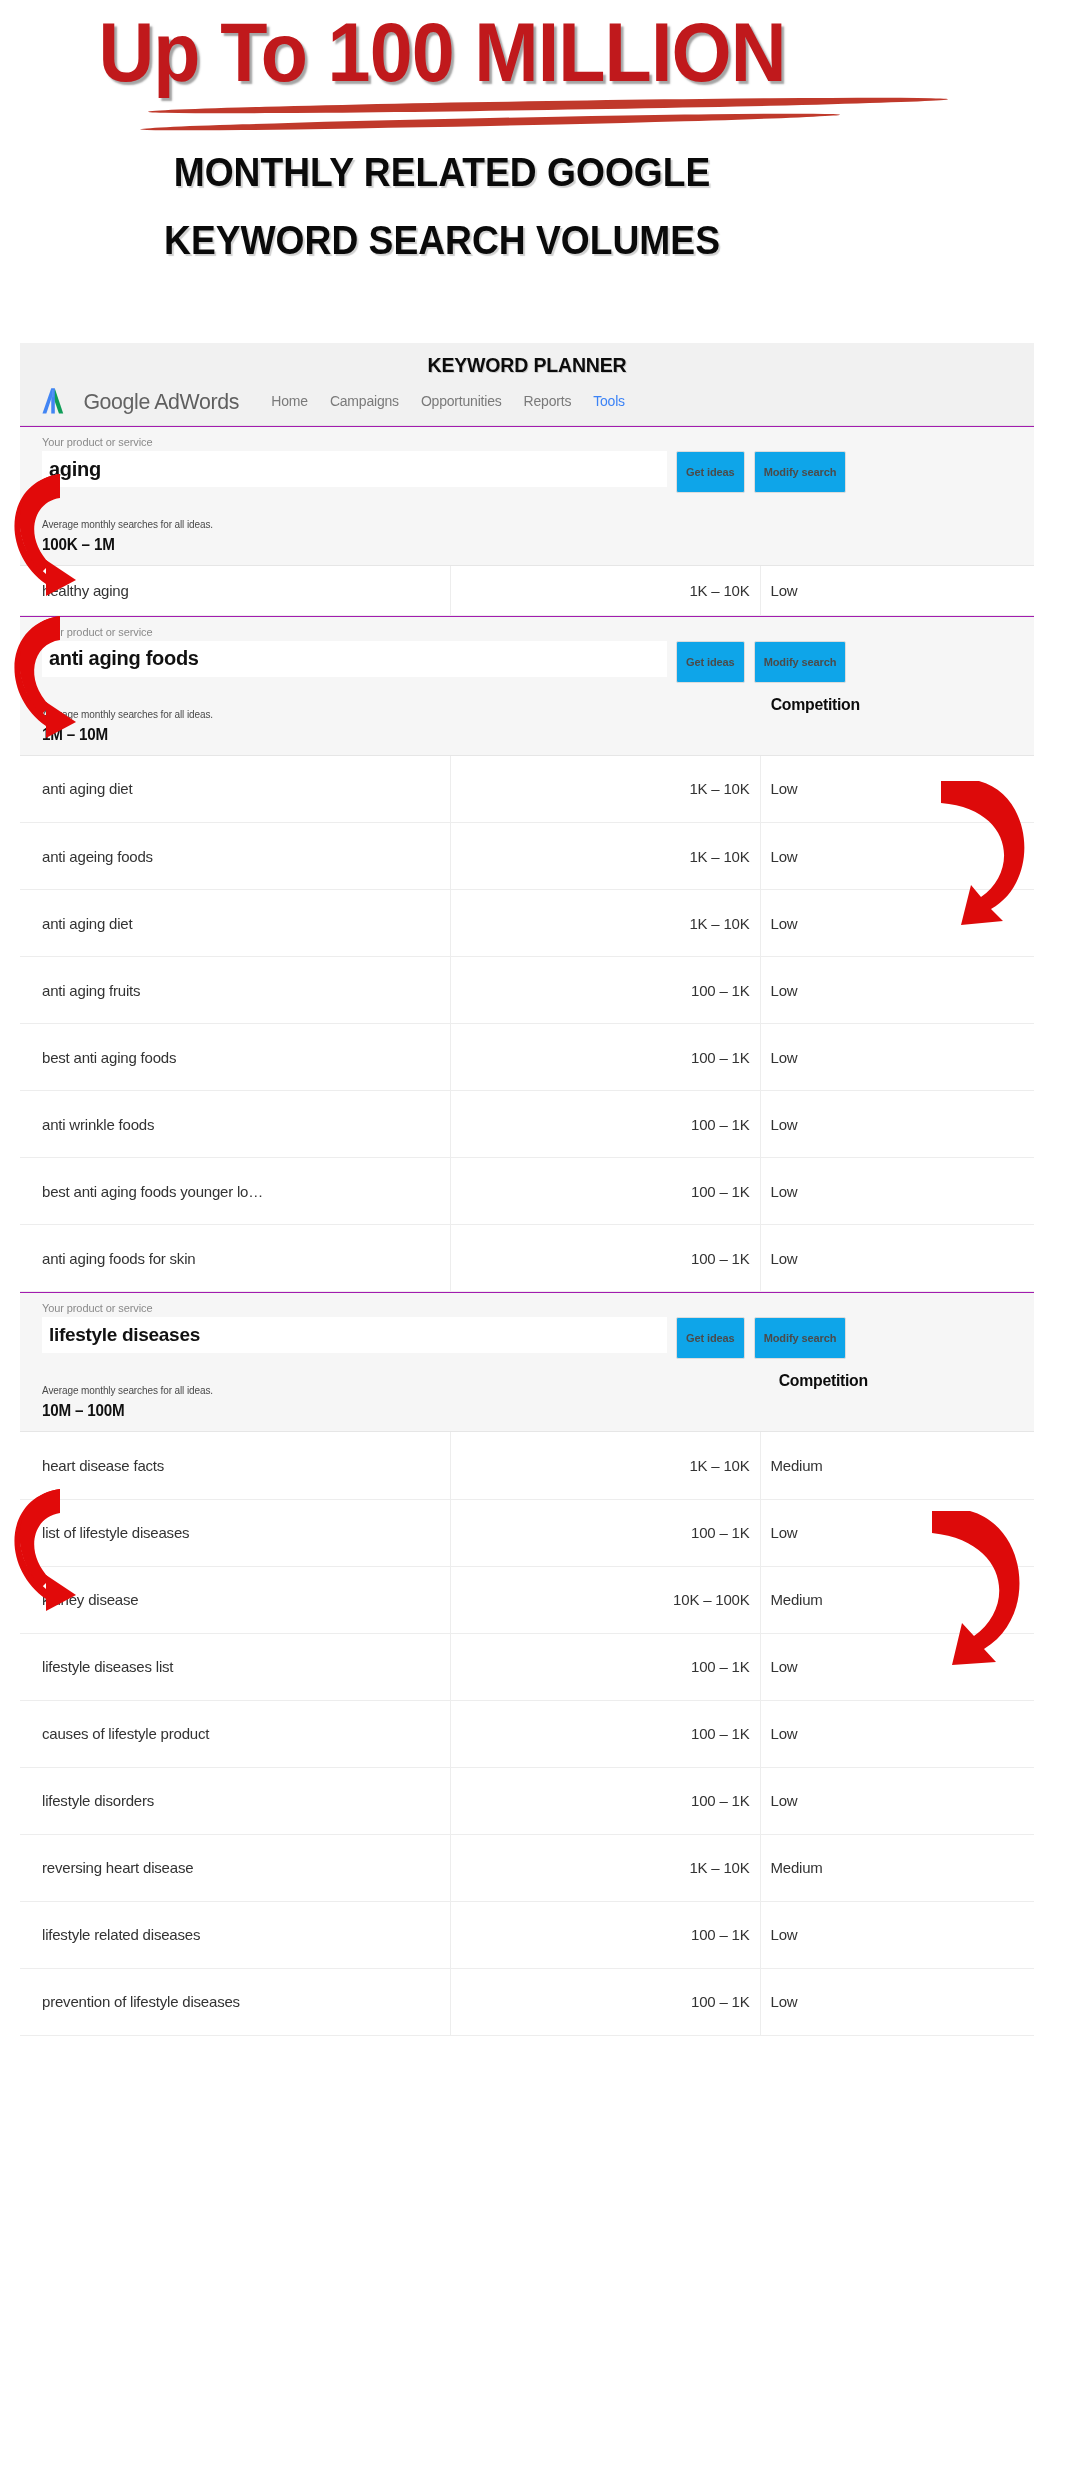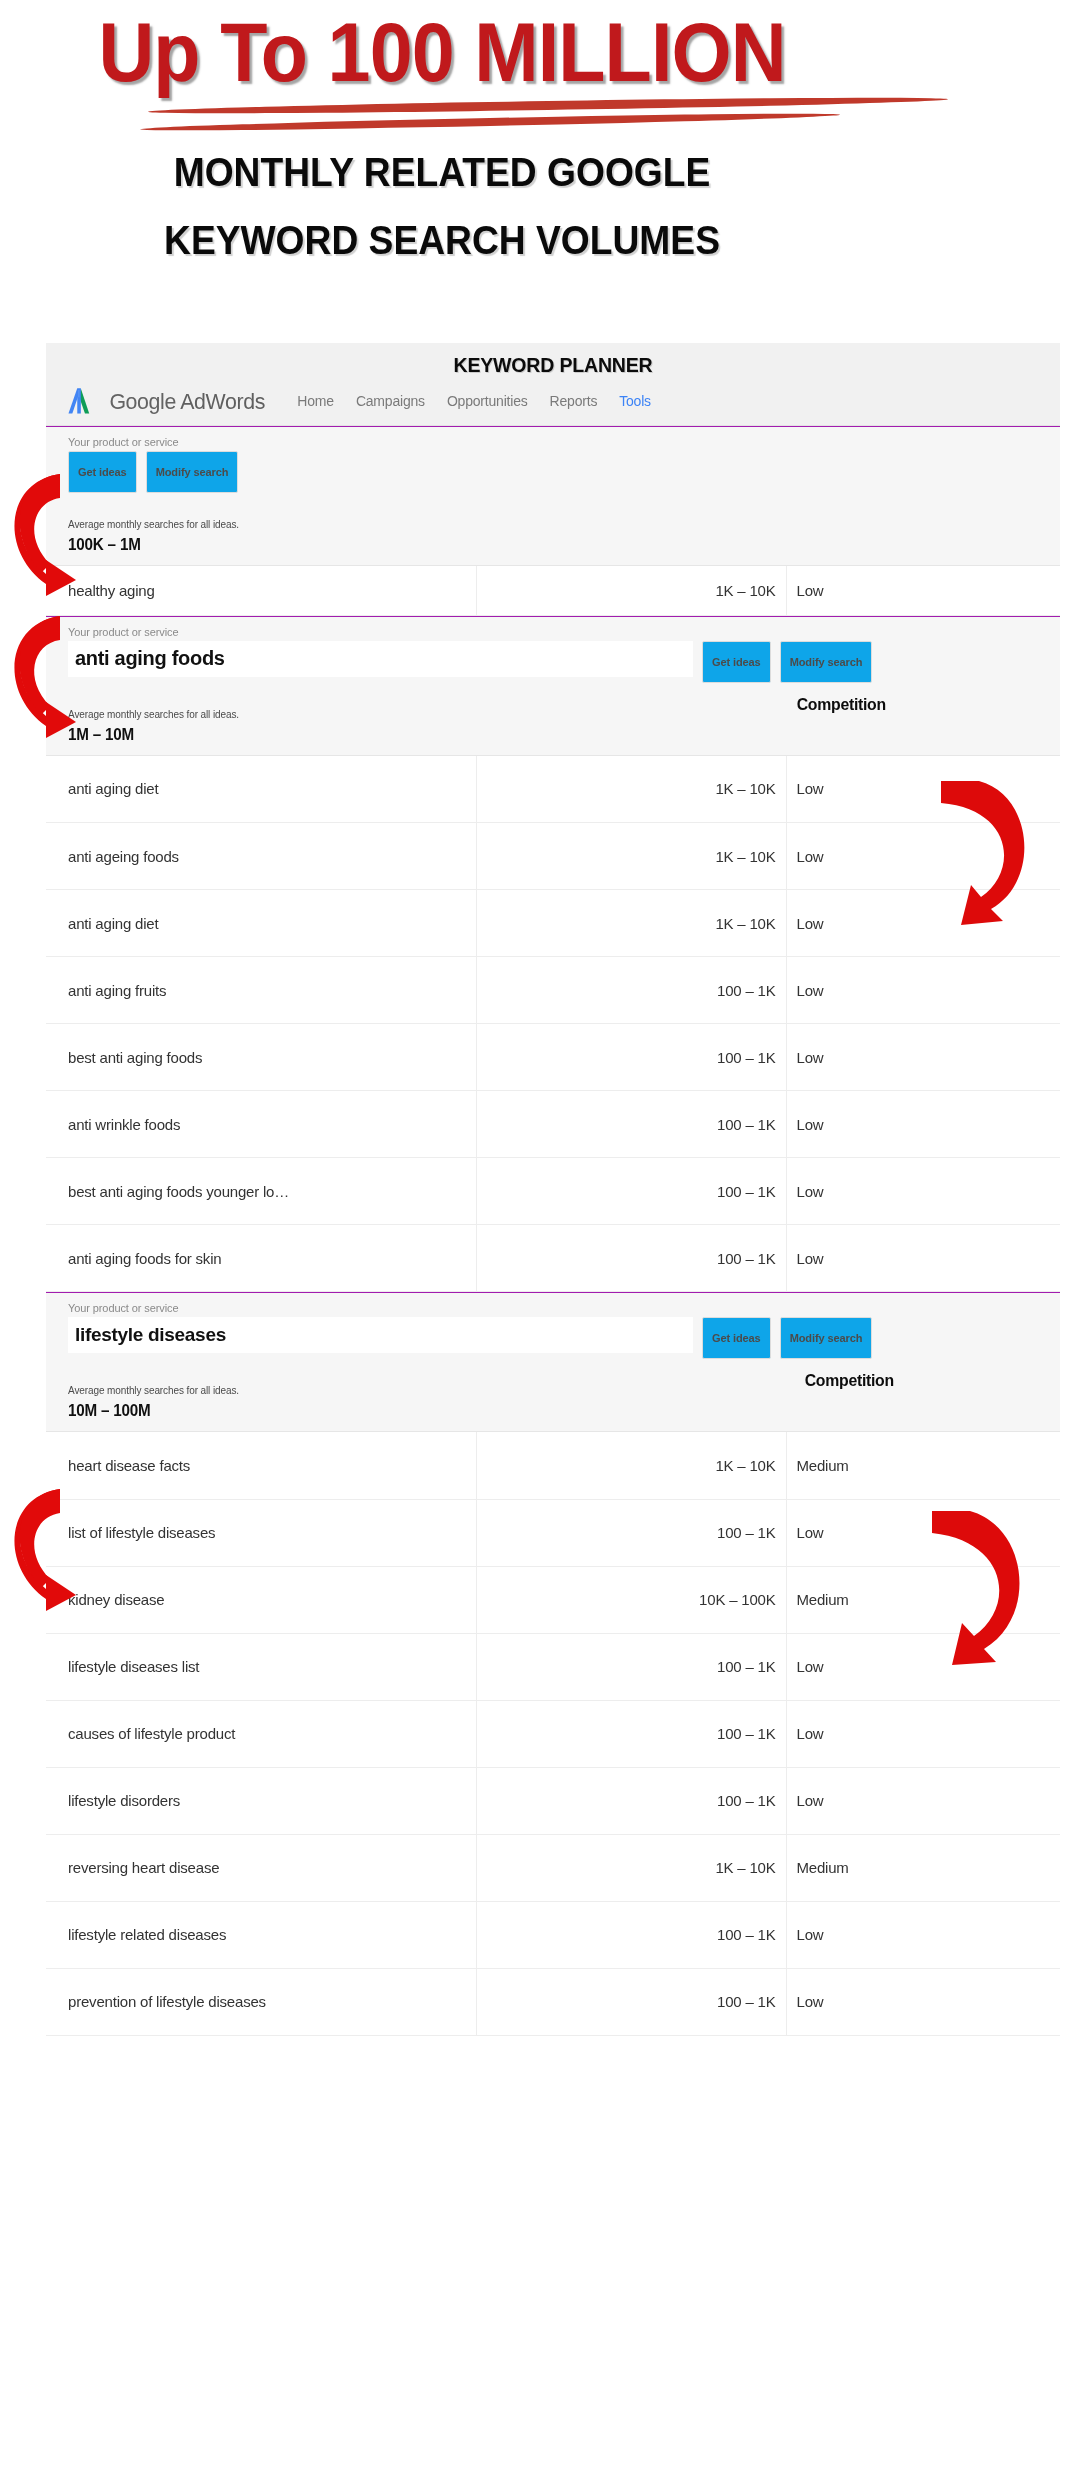--- a/index.html
+++ b/index.html
@@ -45,21 +45,21 @@
     line-height: 48px;
     color: #0a0a0a;
     letter-spacing: 0px;
     text-shadow: 2px 2px 1px rgba(120,120,120,0.35);
     transform: scaleX(0.93);
   }
 
   
   .panel {
     position: absolute;
-    left: 46px;
+    left: 20px;
     top: 343px;
     width: 1014px;
     background: #ffffff;
   }
   .panel-header {
     background: #f1f1f1;
     border-bottom: 1px solid #e3e3e3;
     padding: 10px 0 0 0;
   }
   .planner-title {
@@ -240,20 +240,21 @@
         <span class="navlink">Reports</span>
         <span class="navlink active">Tools</span>
       </div>
     </div>
   </div>
 
   <div class="sec">
     <div class="search-block">
       <div class="search-label">Your product or service</div>
       <div class="search-row">
+        <div class="search-input">aging</div>
         <div class="btn">Get ideas</div>
         <div class="btn">Modify search</div>
       </div>
       <div class="avg-wrap">
         <div class="avg-label">Average monthly searches for all ideas.</div>
         <div class="avg-value">100K – 1M</div>
       </div>
     </div>
     <table class="kw-table">
       <tbody>

